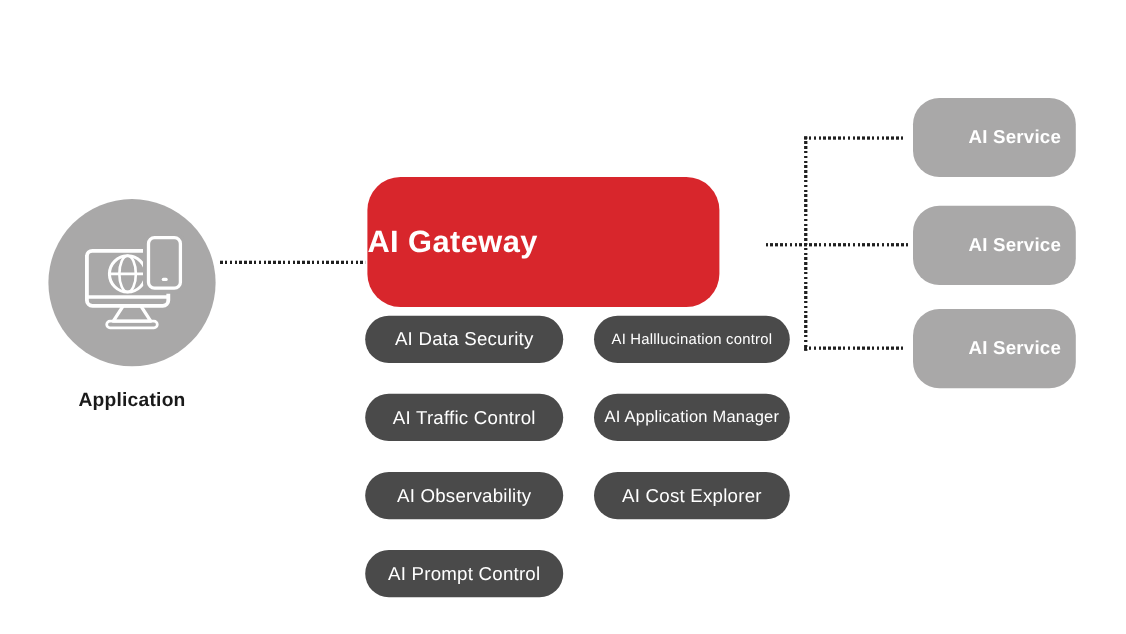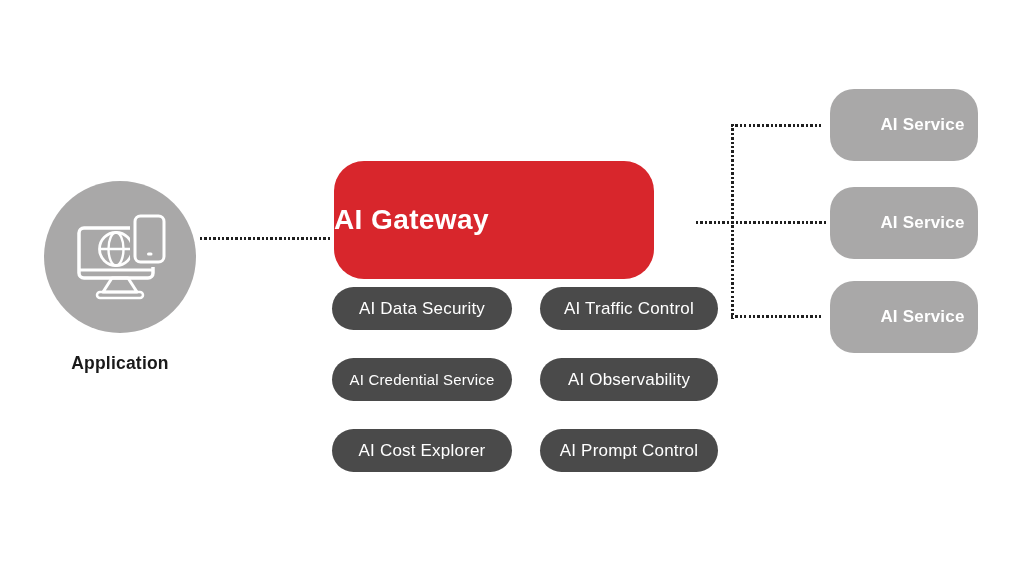--- a/index.html
+++ b/index.html
@@ -103,22 +103,23 @@
   <div class="dot-v c-vert"></div>
   <div class="dot-h c-top"></div>
   <div class="dot-h c-bot"></div>
 
   <div class="gateway">
     <span class="gateway-title">AI Gateway</span>
   </div>
 
   <div class="pills">
     <div class="pill">AI Data Security</div>
+    <div class="pill sz-xs">AI Halllucination control</div>
     <div class="pill">AI Traffic Control</div>
-    <div class="pill sz-s">AI Credential Service</div>
+    <div class="pill sz-s">AI Application Manager</div>
     <div class="pill">AI Observability</div>
     <div class="pill">AI Cost Explorer</div>
     <div class="pill">AI Prompt Control</div>
   </div>
 
   <div class="service svc-0">AI Service</div>
   <div class="service svc-1">AI Service</div>
   <div class="service svc-2">AI Service</div>
 
 </div>

